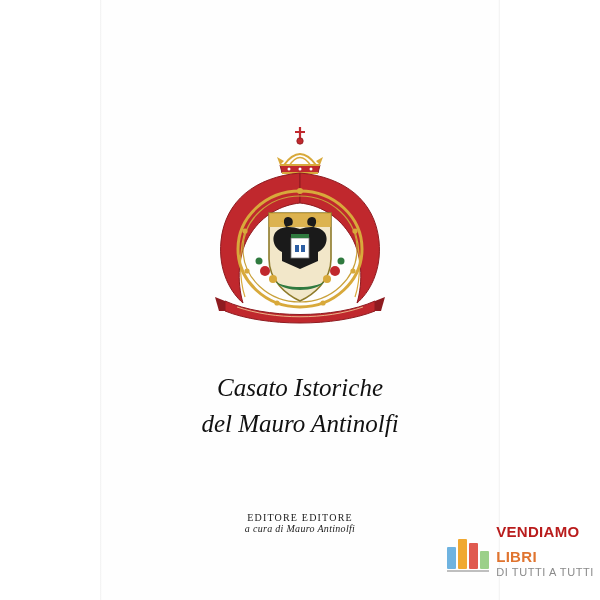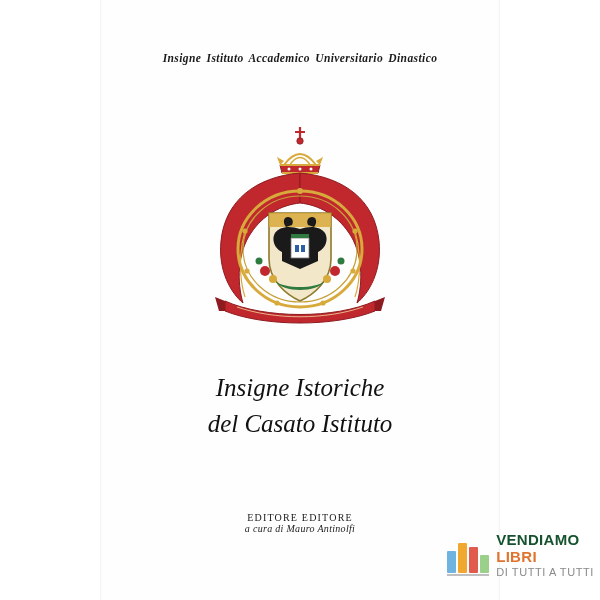--- a/index.html
+++ b/index.html
@@ -146,47 +146,46 @@
   }
   #wm-text {
     display: flex;
     flex-direction: column;
     line-height: 1;
   }
   #wm-line1 {
     font-family: "Liberation Sans", sans-serif;
     font-weight: bold;
     font-size: 15px;
-    color: #14532d;
+    color: #b91c1c;
     letter-spacing: 0.3px;
   }
   #wm-line2 {
     font-family: "Liberation Sans", sans-serif;
     font-weight: bold;
     font-size: 15px;
     color: #e0742f;
     letter-spacing: 0.3px;
-    margin-top: 2px;
+    margin-top: 10px;
   }
   #wm-line3 {
     font-family: "Liberation Sans", sans-serif;
     font-size: 11px;
     color: #8a8a8a;
     letter-spacing: 0.6px;
     margin-top: 3px;
   }
 </style>
 </head>
 <body>
 
 <div id="page">
 
   <div id="cover">
 
-    <div id="institute-line">Insigne Istituto Accademico Universitario  Dinastico</div>
 
     <div id="crest-wrap">
       <svg width="230" height="205" viewBox="0 0 230 205">
 
         <g>
 
           <path d="M115 6 L115 18 M110 11 L120 11" stroke="#c0282d" stroke-width="2.2" fill="none"></path>
           <circle cx="115" cy="20" r="3.2" fill="#c0282d" stroke="#8e1b20" stroke-width="0.8"></circle>
 
           <path d="M99 44 Q115 22 131 44" fill="none" stroke="#d8a93b" stroke-width="2"></path>
@@ -268,22 +267,22 @@
           <path d="M40 180 C 80 198, 150 198, 190 180 L 190 190
                    C 150 206, 80 206, 40 190 Z" fill="#c0282d" stroke="#8e1b20" stroke-width="1"></path>
           <path d="M40 180 L 30 176 L 34 190 L 40 190 Z" fill="#8e1b20"></path>
           <path d="M190 180 L 200 176 L 196 190 L 190 190 Z" fill="#8e1b20"></path>
           <path d="M52 186 C 90 199, 140 199, 178 186" fill="none" stroke="#f3d9a0" stroke-width="0.8"></path>
         </g>
       </svg>
     </div>
 
     <div id="title-block">
-      <span class="t-line">Insigne Istoriche</span>
-      <span class="t-line">del Casato Istituto</span>
+      <span class="t-line">Casato Istoriche</span>
+      <span class="t-line">del Mauro Antinolfi</span>
     </div>
 
     <div id="publisher-block">
       <span id="publisher-name">EDITORE EDITORE</span>
       <span id="editor-credit">a cura di  Mauro Antinolfi</span>
     </div>
 
   </div>
 
   <div id="watermark">

